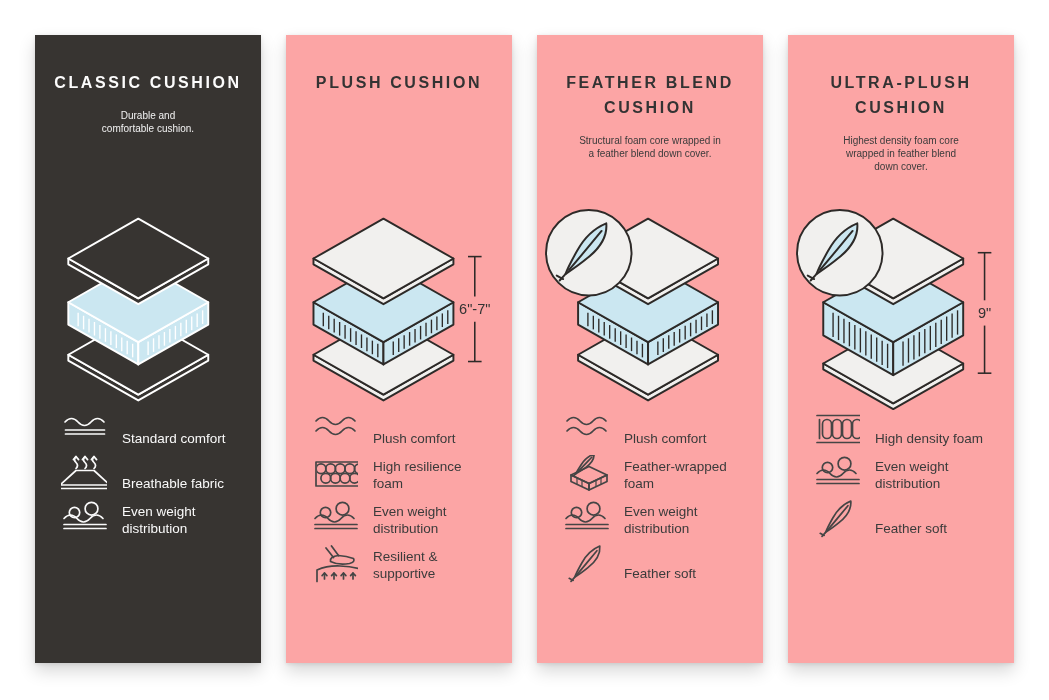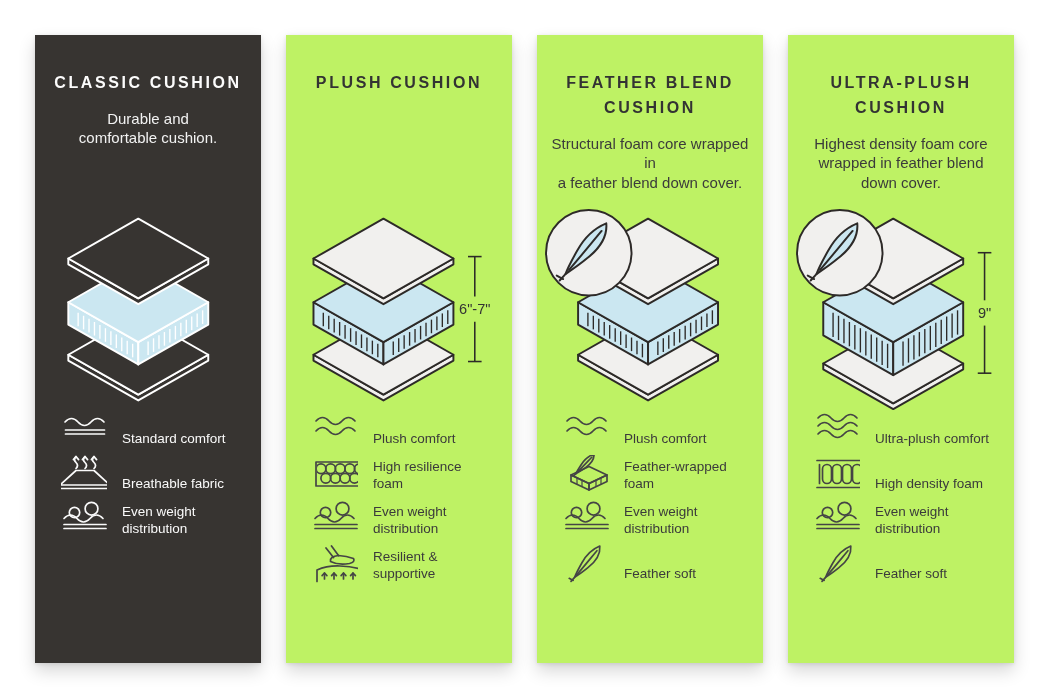--- a/index.html
+++ b/index.html
@@ -2,31 +2,31 @@
 <html><head>
 <meta charset="utf-8">
 <style>
   html,body{margin:0;padding:0}
   body{
     width:1049px;height:700px;background:#ffffff;position:relative;overflow:hidden;
     font-family:"Liberation Sans","DejaVu Sans",sans-serif;
   }
   .cards{position:absolute;left:35px;top:35px;display:flex;gap:25px}
   .card{
-    position:relative;width:226px;height:628px;background:#bef264;box-sizing:border-box;
+    position:relative;width:226px;height:628px;background:#fca5a5;box-sizing:border-box;
     box-shadow:0 8px 16px rgba(0,0,0,.16),0 1px 4px rgba(0,0,0,.10);
   }
   .card.dark{background:#373431}
   .title{
     margin:36px 12px 0;font-size:16px;font-weight:700;letter-spacing:2.6px;
     line-height:1.55;text-align:center;color:#333333;white-space:pre-line;
   }
   .dark .title{color:#fcfcfc}
   .desc{
-    margin:13px auto 0;max-width:204px;font-size:15px;line-height:1.3;text-align:center;
+    margin:13px auto 0;max-width:204px;font-size:10px;line-height:1.3;text-align:center;
     color:#3b3b3b;white-space:pre-line;
   }
   .dark .desc{color:#f2f2f2}
   .illus{
     position:absolute;top:164px;left:0;width:100%;height:224px;
     display:flex;align-items:center;justify-content:center;
   }
   .features{position:absolute;top:368px;left:26px;right:6px;margin:0;padding:0;list-style:none}
   .feature{display:flex;align-items:flex-end;min-height:45px}
   .ficon{flex:0 0 46px;height:38px;color:#454545;display:flex;align-items:center;justify-content:flex-start}
@@ -392,30 +392,20 @@
           <g stroke="#2d2a28" stroke-width="1.6">
             <line x1="194" y1="46" x2="208" y2="46"></line>
             <line x1="201" y1="46" x2="201" y2="95"></line>
             <line x1="201" y1="121" x2="201" y2="170"></line>
             <line x1="194" y1="170" x2="208" y2="170"></line>
           </g>
           <text x="201" y="113" text-anchor="middle" font-size="15" fill="#333333" stroke="none">9"</text>
         </svg>
       </div>
     <ul class="features">
-  <li class="feature">
-    <span class="ficon">
-            <svg width="46" height="38" viewBox="0 0 46 38" fill="none" stroke="currentColor" stroke-width="1.7" stroke-linecap="round" stroke-linejoin="round">
-              <path d="M4,8 q6.5,-7 13,0 t13,0 t13,0"></path>
-              <path d="M4,16 q6.5,-7 13,0 t13,0 t13,0"></path>
-              <path d="M4,24 q6.5,-7 13,0 t13,0 t13,0"></path>
-            </svg>
-          </span>
-    <span class="flabel">Ultra-plush comfort</span>
-  </li>
 
   <li class="feature">
     <span class="ficon">
             <svg width="46" height="38" viewBox="0 0 46 38" fill="none" stroke="currentColor" stroke-width="1.7" stroke-linecap="round" stroke-linejoin="round">
               <path d="M3,5.5 H53 M3,32.5 H53 M5.5,9.5 V28.5 M50.5,9.5 V28.5"></path>
               <rect x="8.5" y="9.5" width="9" height="19" rx="4.5"></rect>
               <rect x="18.5" y="9.5" width="9" height="19" rx="4.5"></rect>
               <rect x="28.5" y="9.5" width="9" height="19" rx="4.5"></rect>
               <rect x="38.5" y="9.5" width="9" height="19" rx="4.5"></rect>
             </svg>

